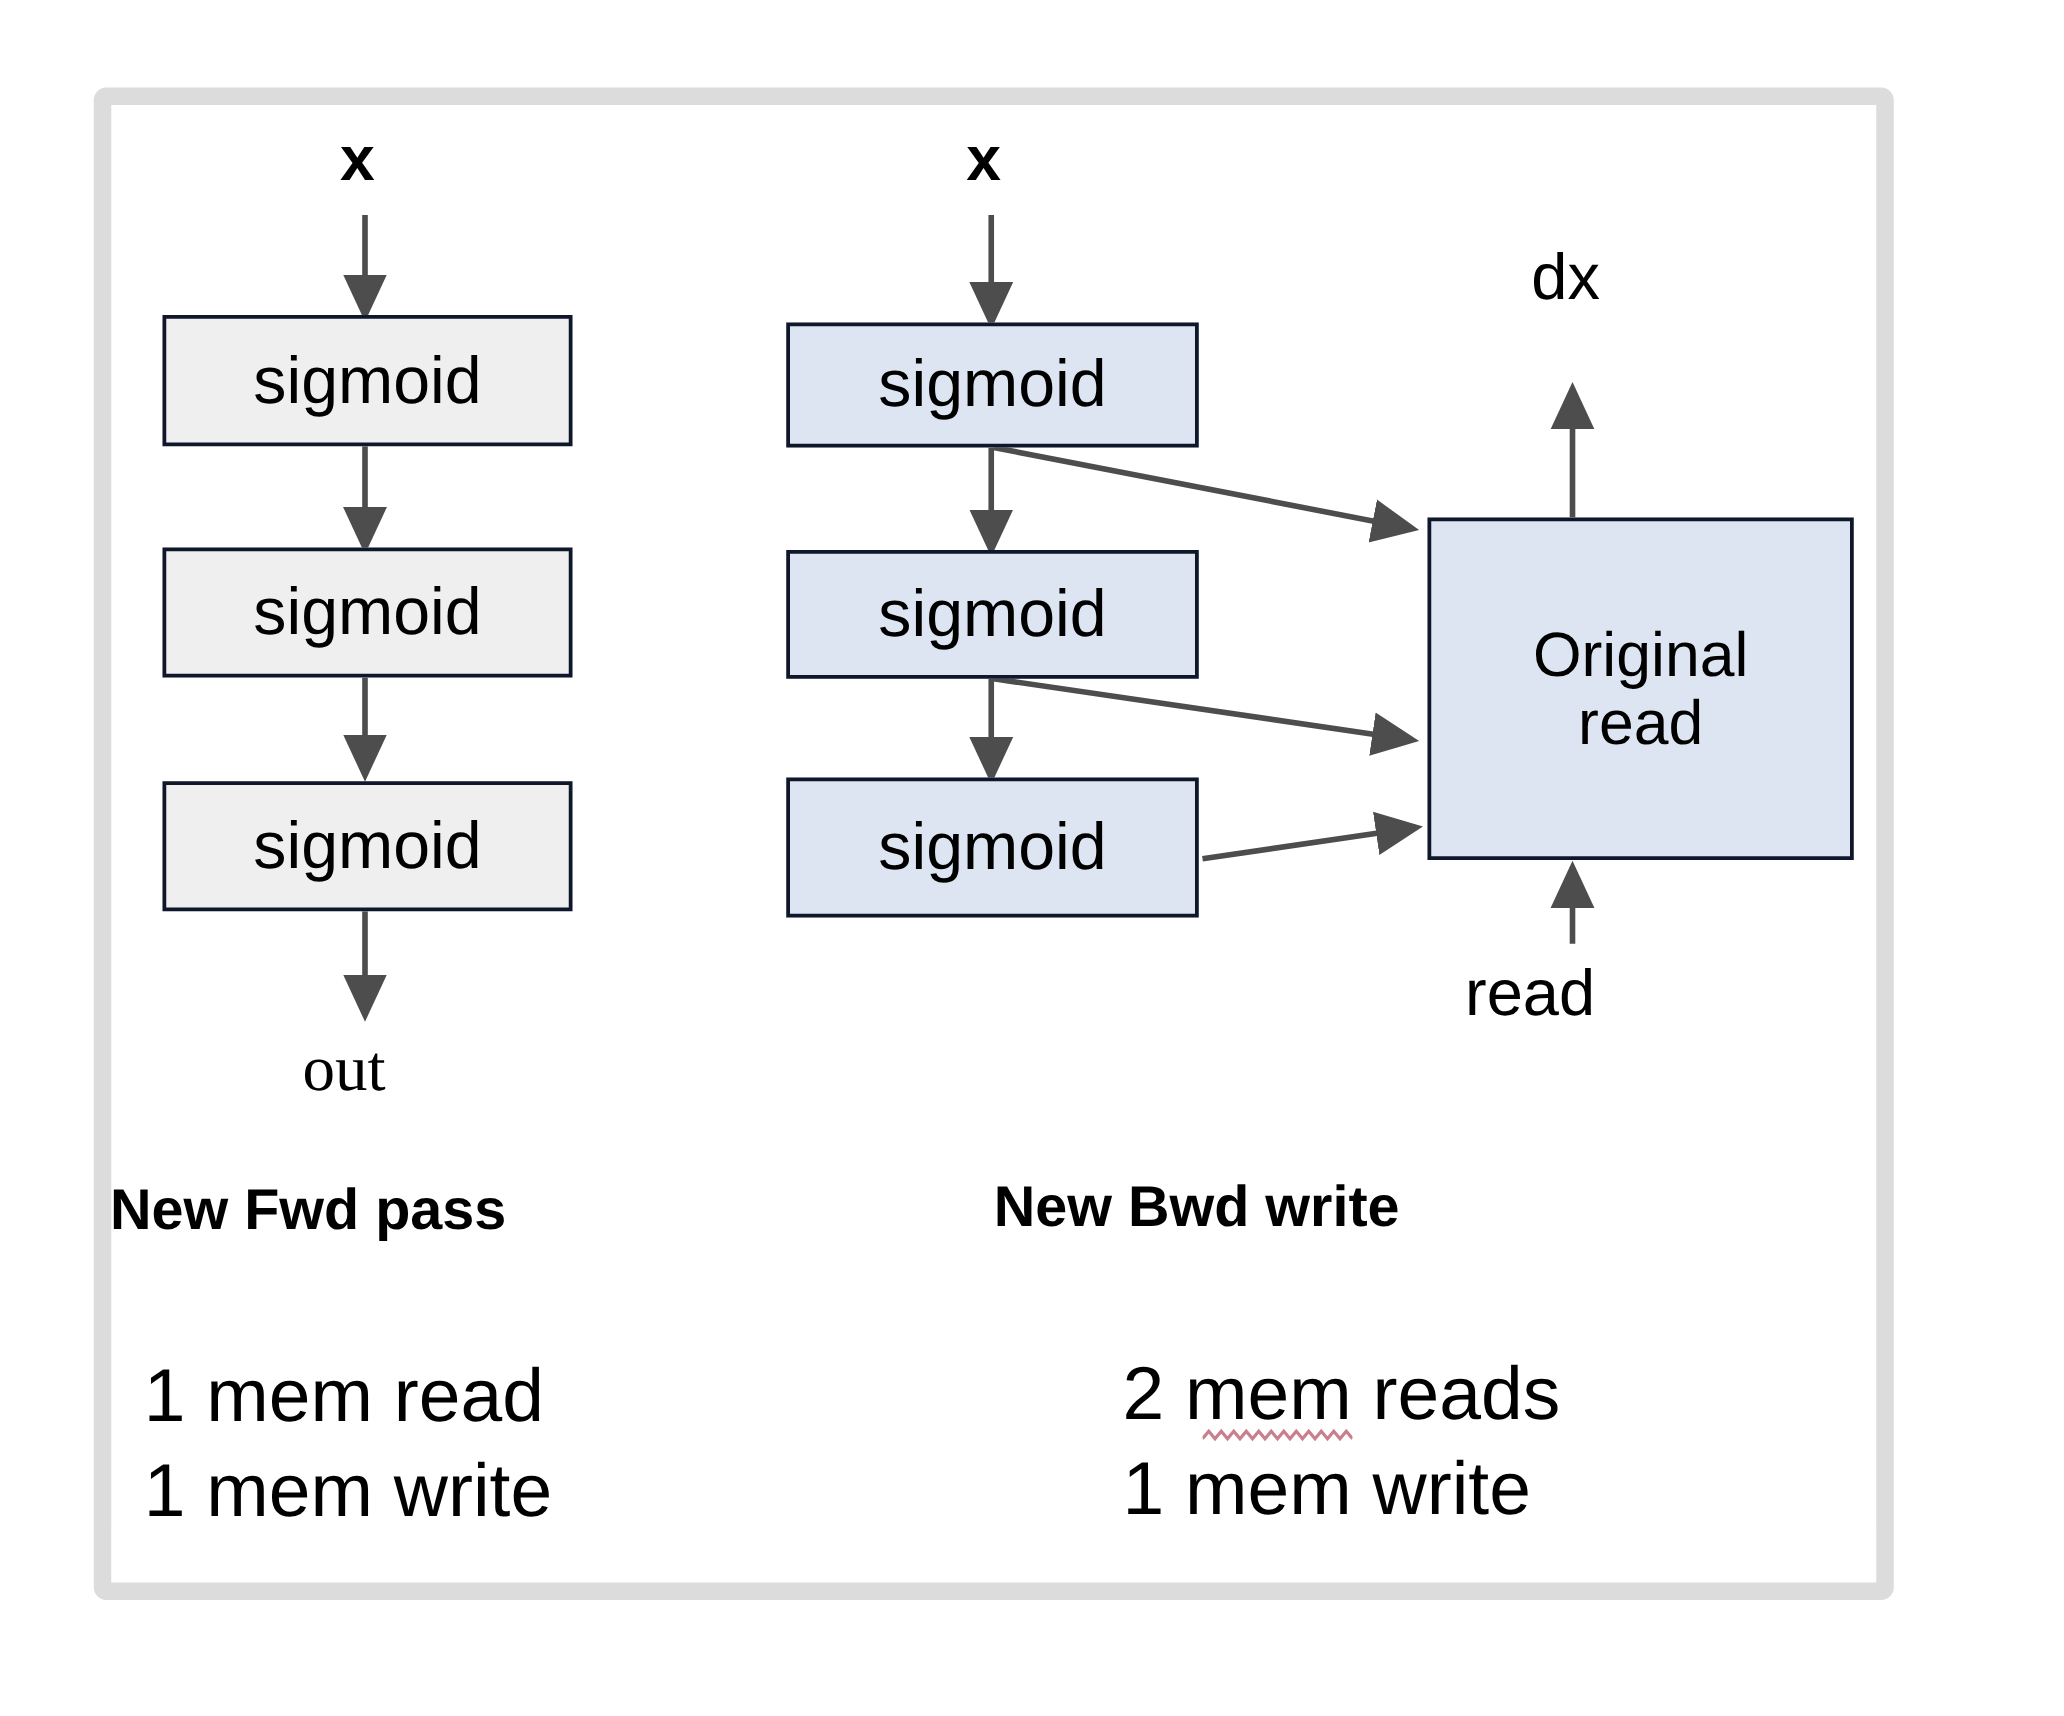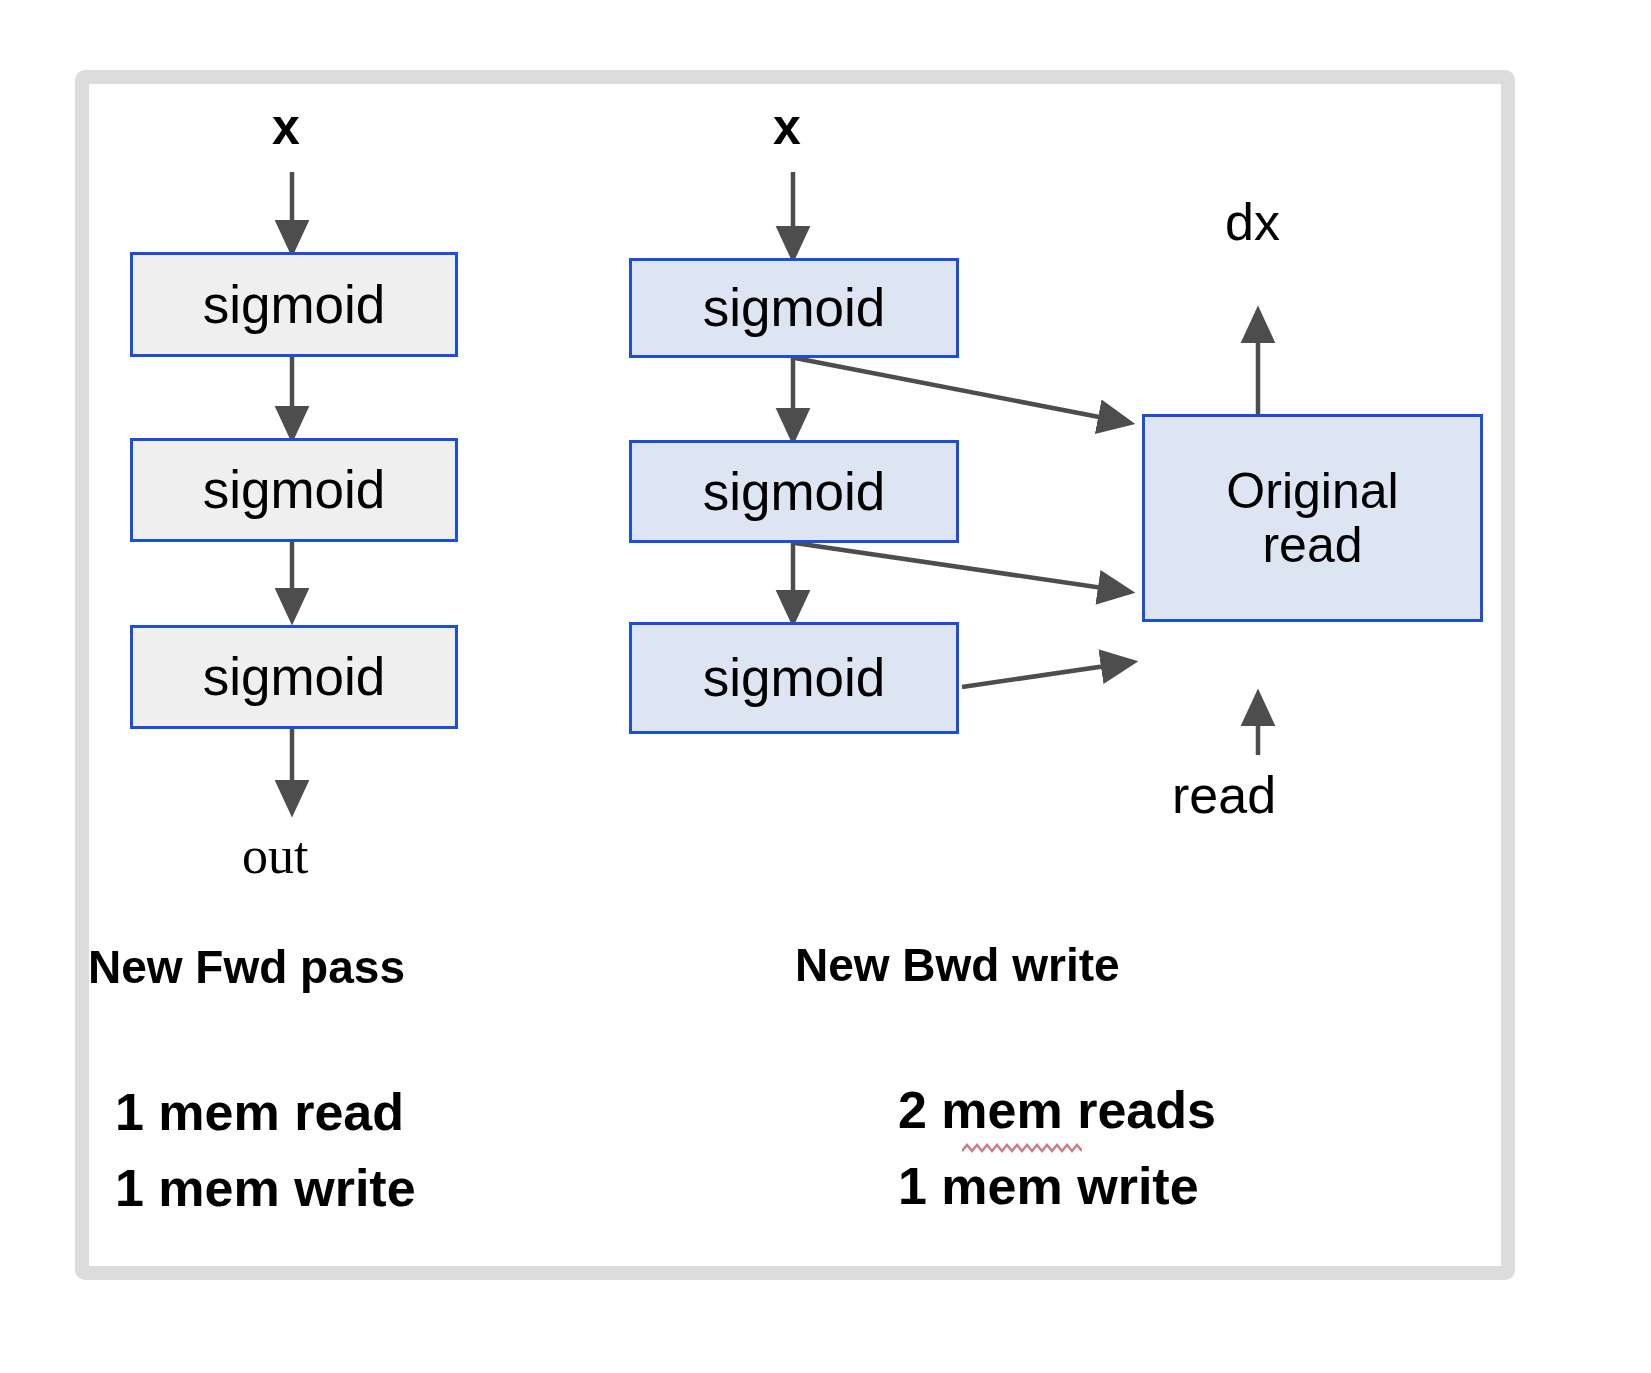--- a/index.html
+++ b/index.html
@@ -37,21 +37,21 @@
     height: 1373px;
     pointer-events: none;
   }
   
   .node {
     position: absolute;
     box-sizing: border-box;
     display: flex;
     align-items: center;
     justify-content: center;
-    border: 3px solid #1d4ed8;
+    border: 3px solid #0f172a;
     color: #000000;
     text-align: left;
     line-height: 1.08;
   }
   .node.gray {
     background: #efefef;
   }
   .node.blue {
     background: #dce5f1;
   }
@@ -76,22 +76,22 @@
   .lbl.var-light {
     font-size: 52px;
     font-weight: normal;
   }
   .lbl.caption {
     font-size: 46px;
     font-weight: bold;
     text-align: right;
   }
   .lbl.memline {
-    font-size: 52px;
-    font-weight: bold;
+    font-size: 60px;
+    font-weight: normal;
   }
   .squiggle {
     position: absolute;
     pointer-events: none;
   }
 </style>
 </head>
 <body>
 
 <div id="stage">
@@ -152,21 +152,21 @@
   <div class="node blue" style="left:629px; top:440px; width:330px; height:103px;">
     <span class="sigmoid-label">sigmoid</span>
   </div>
 
   <div class="node blue" style="left:629px; top:622px; width:330px; height:112px;">
     <span class="sigmoid-label">sigmoid</span>
   </div>
 
   <div class="lbl var-light" style="left:1225px; top:192px;">dx</div>
 
-  <div class="node blue" style="left:1142px; top:414px; width:341px; height:208px;
+  <div class="node blue" style="left:1142px; top:414px; width:341px; height:274px;
                                 flex-direction:column;">
     <span class="bwd-label">Original</span>
     <span class="bwd-label">read</span>
   </div>
 
   <div class="lbl var-light" style="left:1172px; top:765px;">read</div>
 
   <div class="lbl caption" style="left:795px; top:938px;">New Bwd write</div>
 
   <div class="lbl memline" style="left:898px; top:1080px;">2 mem reads</div>

